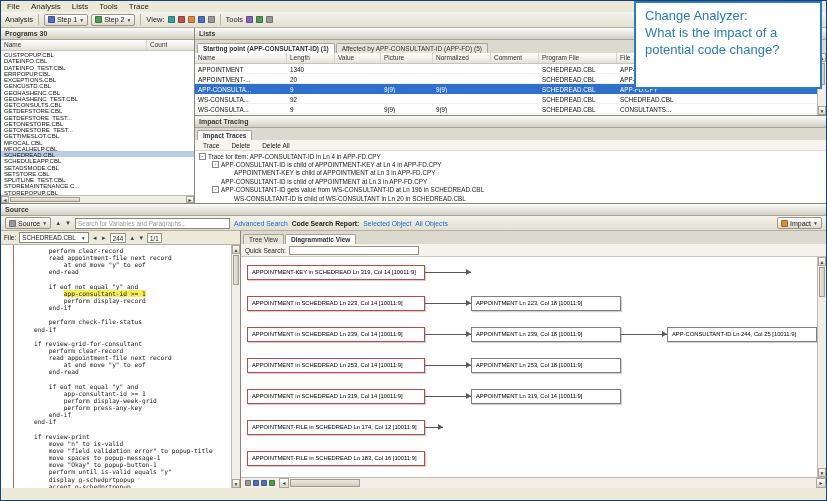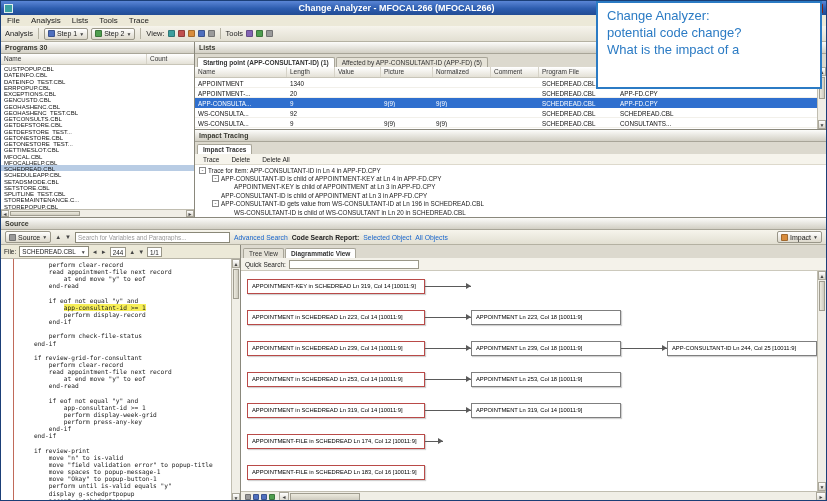--- a/index.html
+++ b/index.html
@@ -126,38 +126,29 @@
   .hscroll .strack { flex:1; display:flex; }
   .hscroll .sthumb { width:70px; margin:1px; background:linear-gradient(#eceade,#cfccc0); border:1px solid #a09d90; }
   .prog-hscroll { height:8px; flex:none; }
   .prog-hscroll .sarr { width:8px; line-height:6px; }
   .diag-bottom { height:11px; flex:none; display:flex; align-items:stretch; }
   .diag-icons { display:flex; align-items:center; gap:2px; padding:0 4px; background:#f0eee6; border-top:1px solid #c0bdb0; }
   .diag-icons .icn { width:6px; height:6px; }
   .diag-bottom .hscroll { flex:1; height:11px; }
 
   
-  .callout { position:absolute; top:0; right:4px; width:226px; height:88px; background:#fff;
+  .callout { position:absolute; top:0; right:4px; width:188px; height:88px; background:#fff;
     border:2px solid #2b7bc4; padding:5px 9px; z-index:99; }
   .callout div { color:#2b7bc4; font-size:13px; line-height:1.3; }
 </style>
 </head>
 <body>
 
 <div class="window">
 
-  <div class="titlebar">
-    <span class="app-icon"></span>
-    <span class="titlebar-title">Change Analyzer - MFOCAL266 (MFOCAL266)</span>
-    <span class="win-btns">
-      <span class="win-btn">–</span>
-      <span class="win-btn">▢</span>
-      <span class="win-btn close">✕</span>
-    </span>
-  </div>
 
   <div class="menubar">
     <span>File</span>
     <span>Analysis</span>
     <span>Lists</span>
     <span>Tools</span>
     <span>Trace</span>
   </div>
 
   <div class="toolbar">
@@ -584,17 +575,17 @@
               </span>
             <span class="sarr">►</span>
           </div>
         </div>
       </div>
     </div>
   </div>
 
   <div class="callout">
     <div>Change Analyzer:</div>
+    <div>What is the impact of a</div>
     <div>potential code change?</div>
-    <div>What is the impact of a</div>
   </div>
 
 </div>
 
 </body></html>

